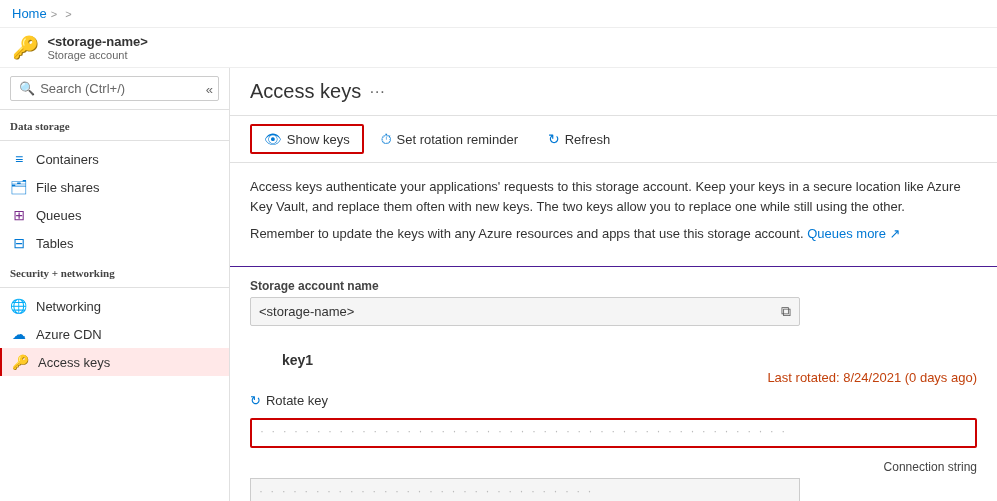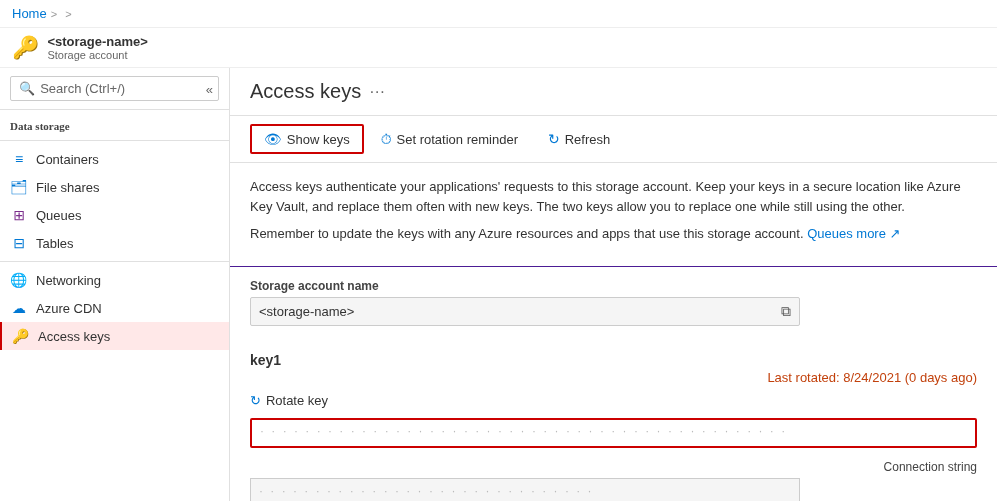--- a/index.html
+++ b/index.html
@@ -94,21 +94,21 @@
     .field-label { font-size: 12px; color: #444; margin-bottom: 4px; font-weight: bold; }
     .field-input {
       display: flex; align-items: center; width: 550px; max-width: 100%;
       border: 1px solid #ccc; background: #f5f5f5; padding: 5px 8px;
       font-size: 13px; color: #333; border-radius: 2px; margin-bottom: 14px;
     }
     .field-input-text { flex: 1; }
     .copy-icon { cursor: pointer; color: #555; font-size: 14px; margin-left: 6px; }
 
     .key-section { padding: 0 20px 12px; }
-    .key-title { font-size: 14px; font-weight: 700; color: #333; margin-bottom: 2px; }
+    .key-title { font-size: 14px; font-weight: 700; color: #333; margin-bottom: 2px; margin-left: 32px; }
     .key-rotated { font-size: 13px; color: #c2410c; margin-bottom: 6px; text-align: right; }
     .rotate-key-btn {
       display: flex; align-items: center; gap: 5px; background: none; border: none;
       color: #333; cursor: pointer; font-size: 13px; padding: 2px 0; margin-bottom: 8px;
     }
     .rotate-icon { color: #0078d4; font-size: 13px; }
 
     .key-field-wrapper {
       border: 2px solid #c00; border-radius: 2px; margin-bottom: 12px;
     }
@@ -170,20 +170,21 @@
     </div>
     <div class="sidebar-item">
       <span class="sidebar-item-icon" style="color:#7b2d8b;">⊞</span>
       <span>Queues</span>
     </div>
     <div class="sidebar-item">
       <span class="sidebar-item-icon" style="color:#0078d4;">⊟</span>
       <span>Tables</span>
     </div>
 
+    <div class="sidebar-section-label">Security + networking</div>
     <hr class="sidebar-divider">
 
     <div class="sidebar-item">
       <span class="sidebar-item-icon" style="color:#0078d4;">🌐</span>
       <span>Networking</span>
     </div>
     <div class="sidebar-item">
       <span class="sidebar-item-icon" style="color:#0078d4;">☁</span>
       <span>Azure CDN</span>
     </div>

